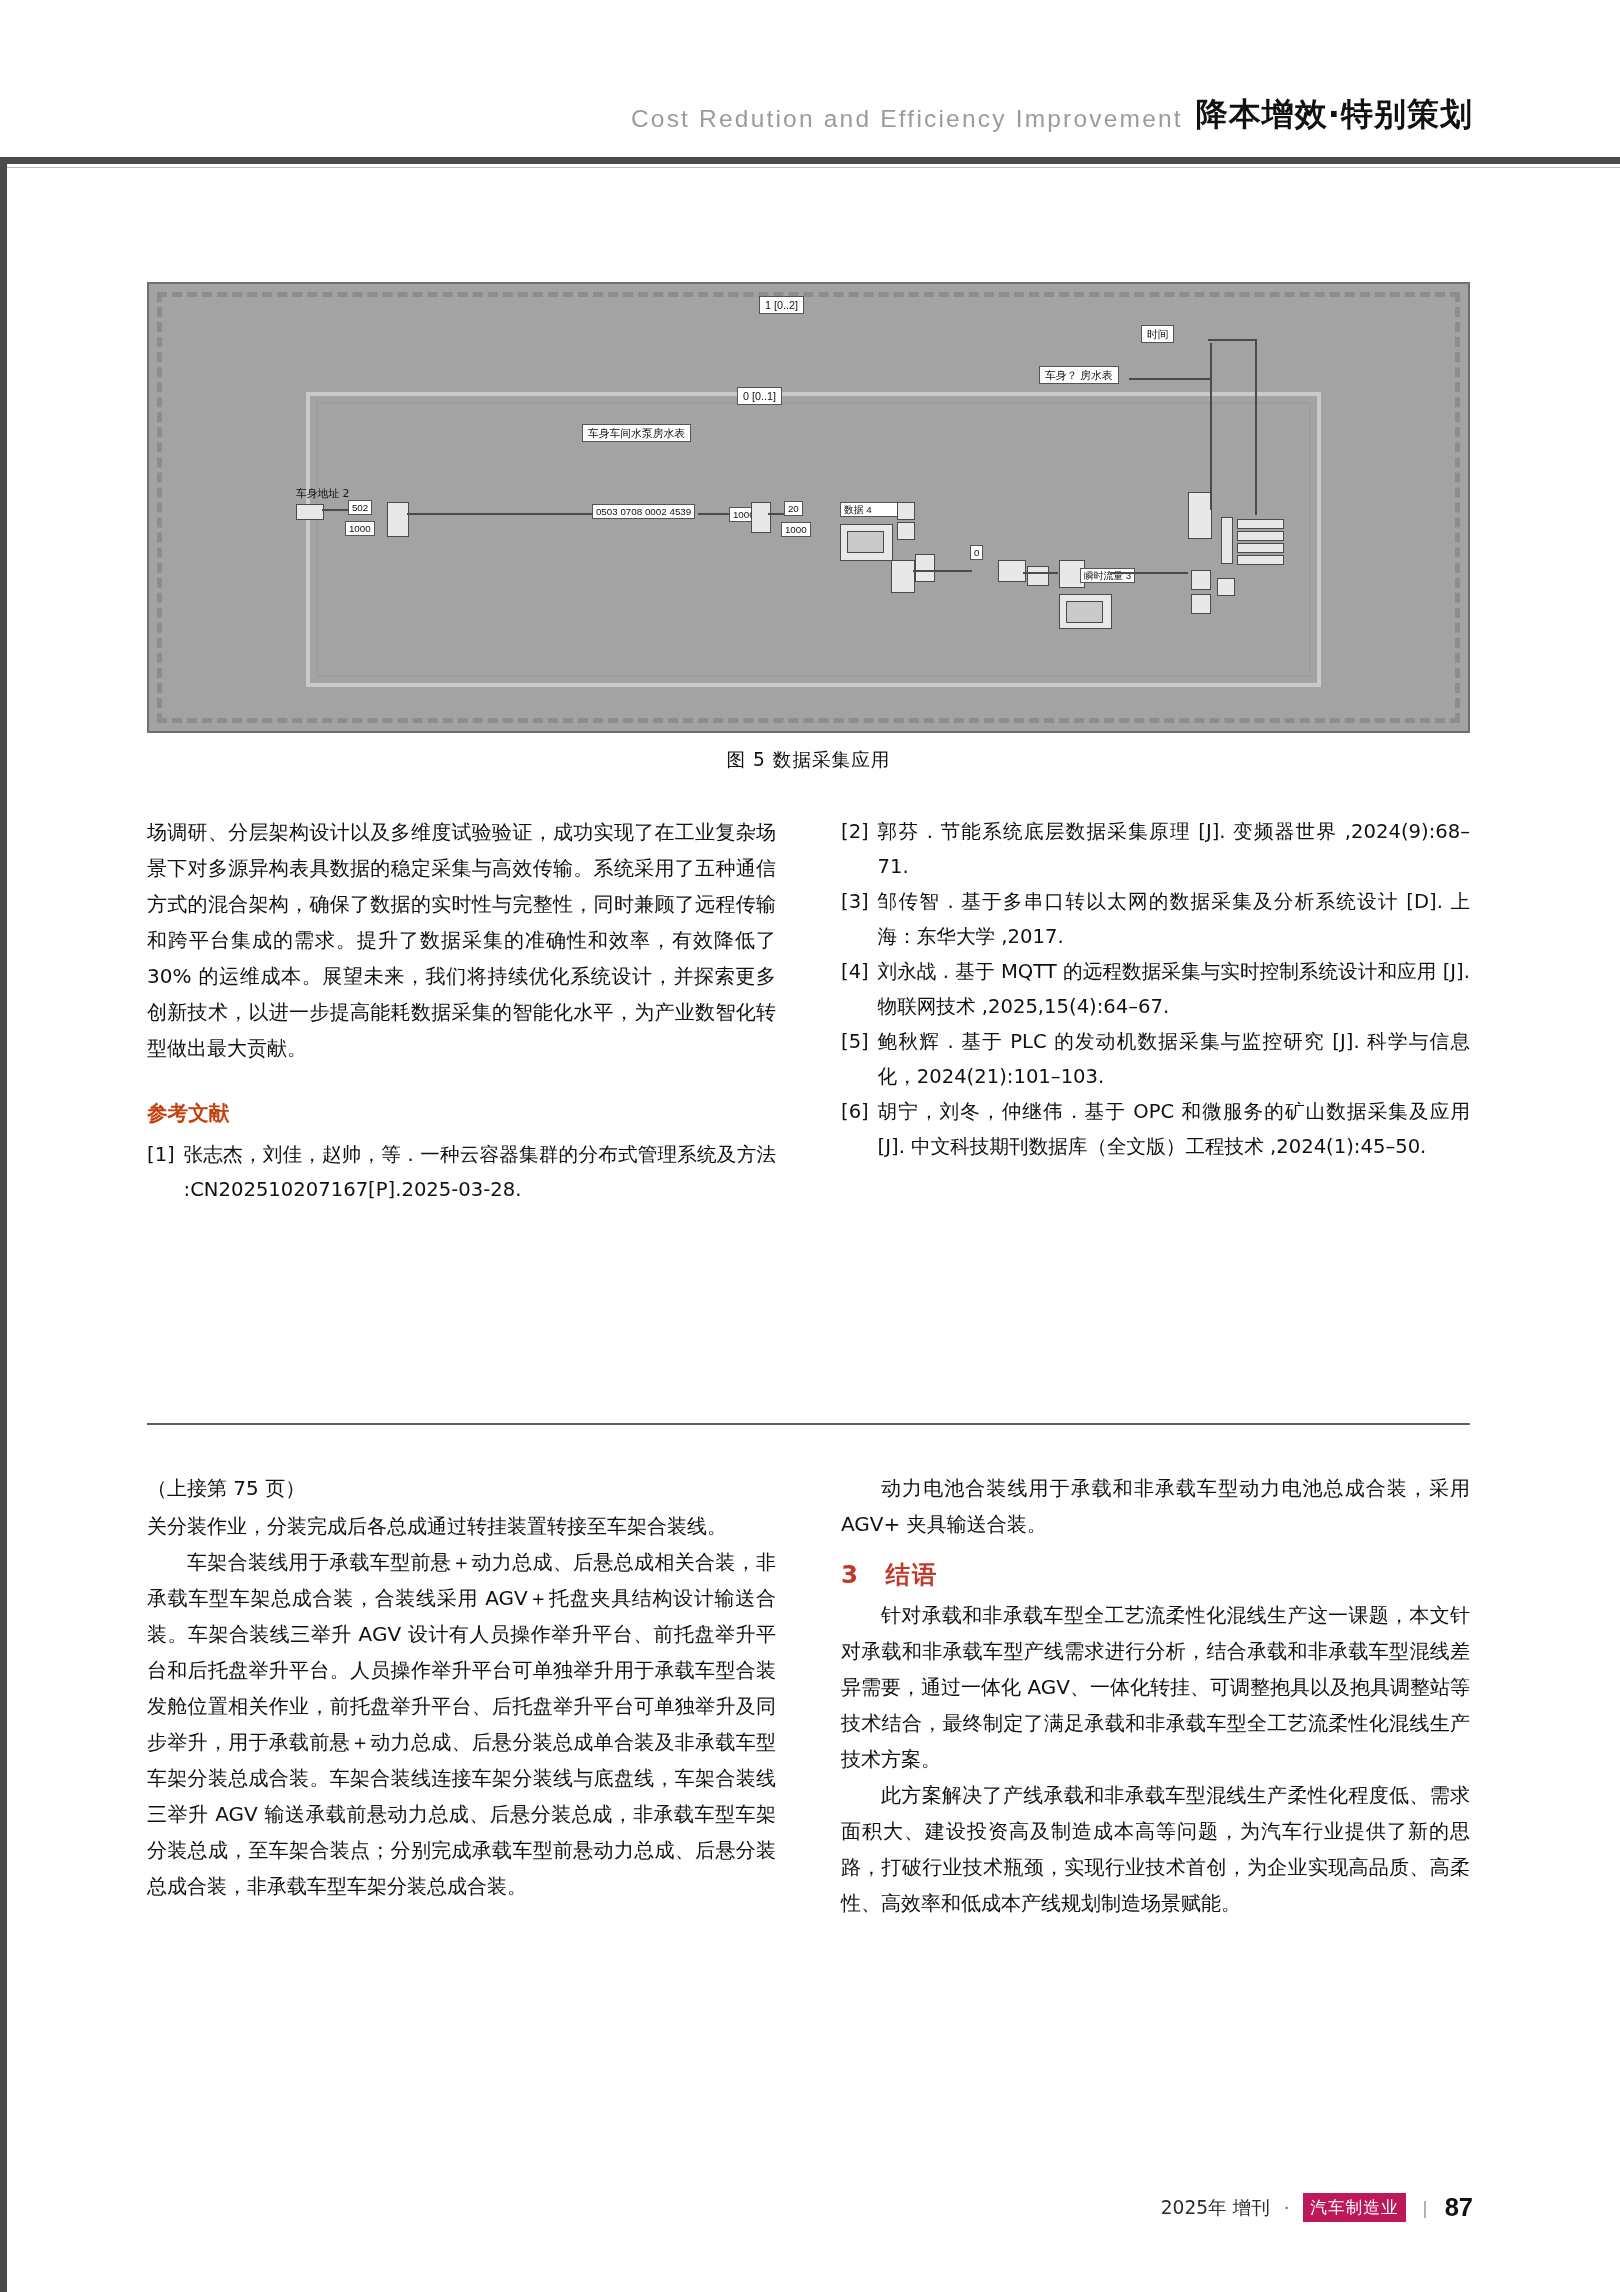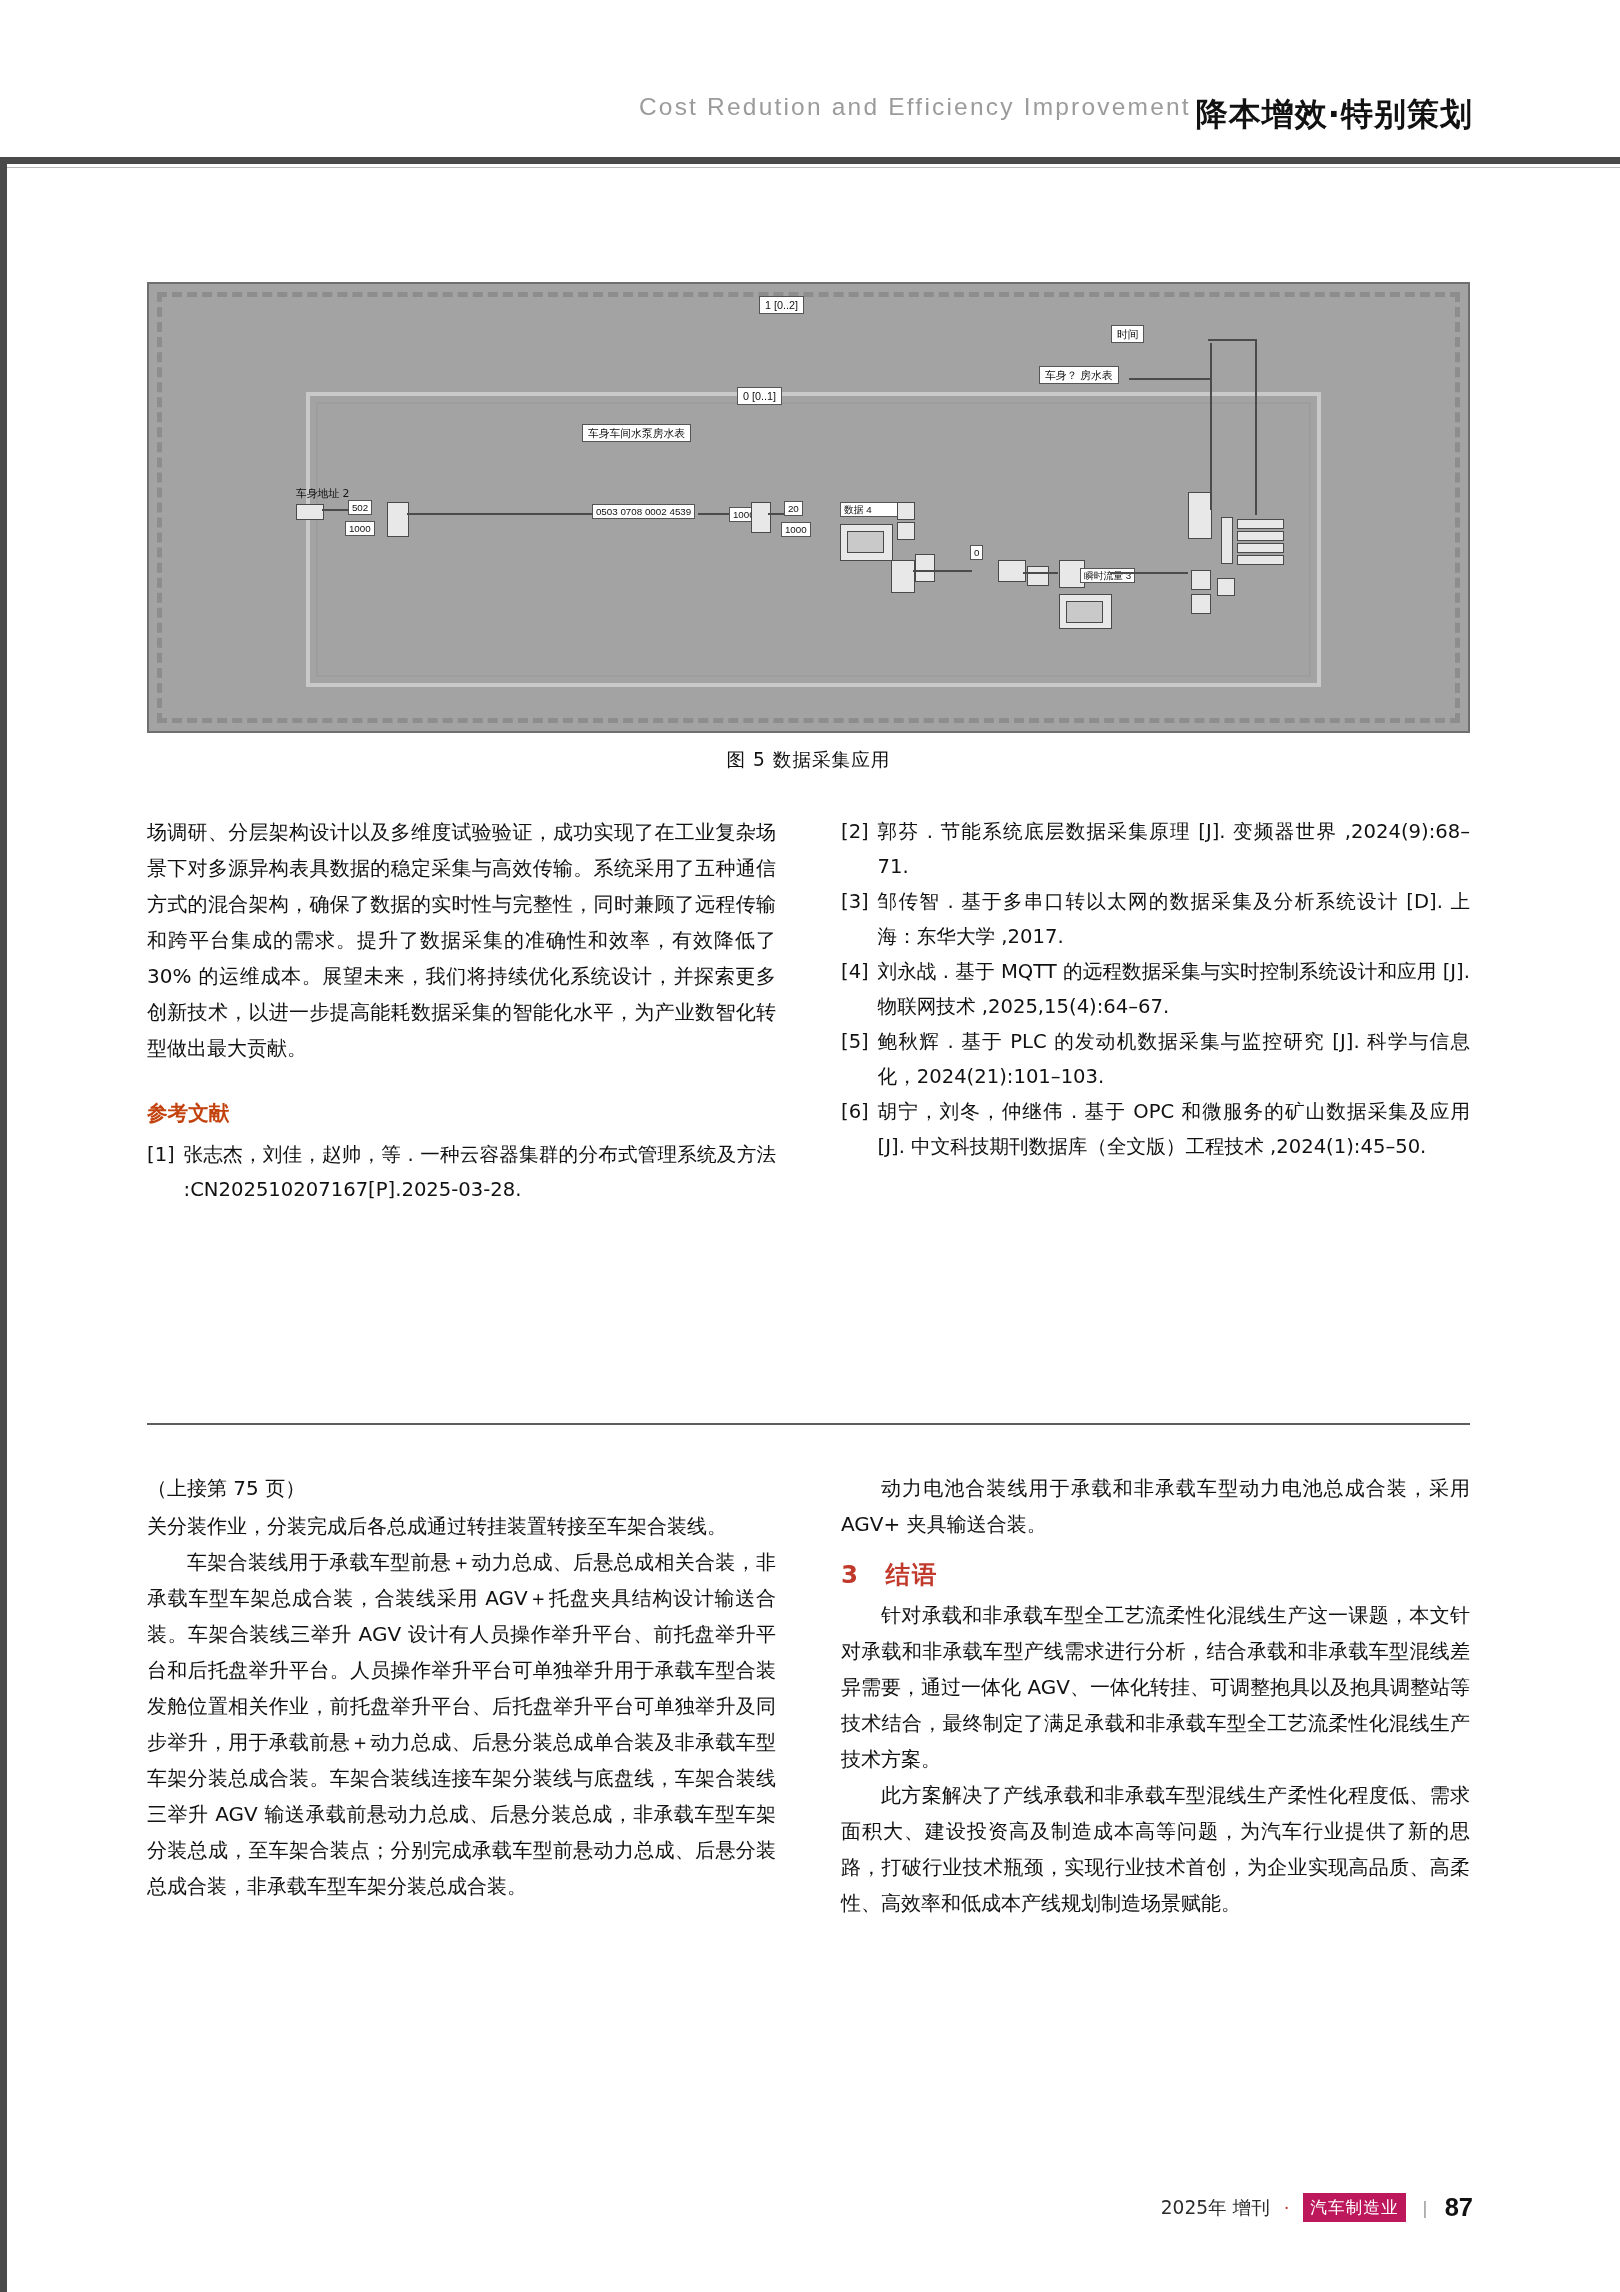--- a/index.html
+++ b/index.html
@@ -23,22 +23,23 @@
     position:absolute;
     left:0; right:0; top:0;
     height:157px;
   }
   .header-inner {
     position:absolute;
     left:147px;
     right:147px;
     top:93px;
     display:flex;
+    align-items:flex-end;
     justify-content:flex-end;
-    gap:5px;
+    gap:13px;
   }
   .header-en {
     font-family:"Liberation Sans", sans-serif;
     font-size:24.5px;
     letter-spacing:2.2px;
     color:#9b9b9b;
     white-space:nowrap;
     padding-bottom:3.9px;
   }
   .header-cn {
@@ -285,21 +286,21 @@
   <div class="header-rule"></div>
   <div class="header-rule-thin"></div>
   <div class="side-bar"></div>
 
   <div class="figure-wrap">
     <div class="fig-frame">
       <div class="dash-border"></div>
 
       <div class="lvbox" style="left:610px; top:11.8px;">1 [0..2]</div>
 
-      <div class="lvbox" style="left:962px; top:41px;">时间</div>
+      <div class="lvbox" style="left:992px; top:41px;">时间</div>
 
       <div class="lvbox" style="left:890px; top:82px;">车身？ 房水表</div>
 
       <div class="inner-loop">
         <div class="inner-loop2"></div>
       </div>
 
       <div class="lvbox" style="left:588px; top:103px;">0 [0..1]</div>
       <div class="lvbox" style="left:433px; top:140px;">车身车间水泵房水表</div>
 

